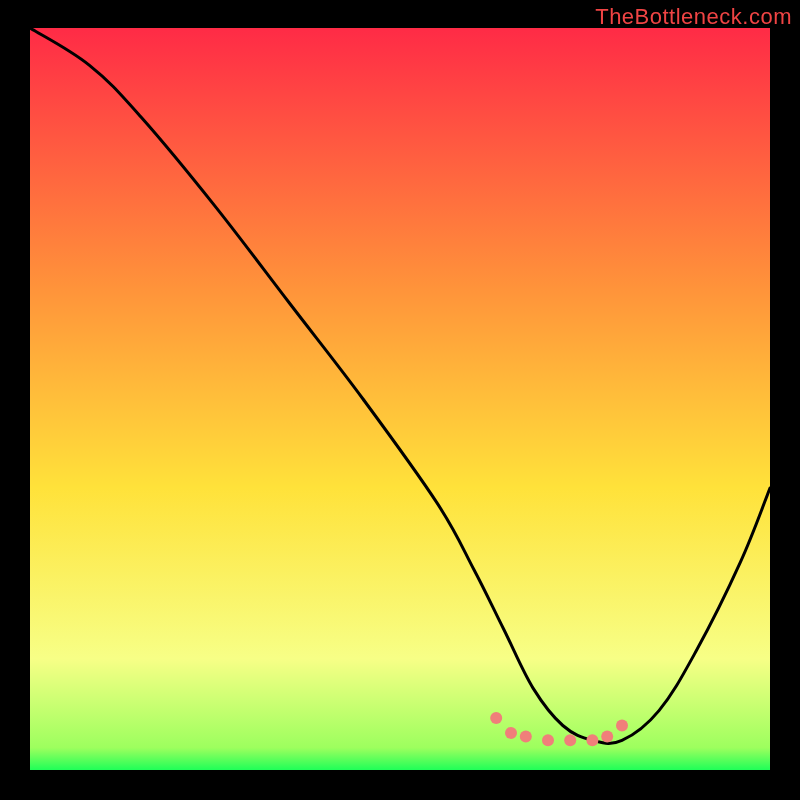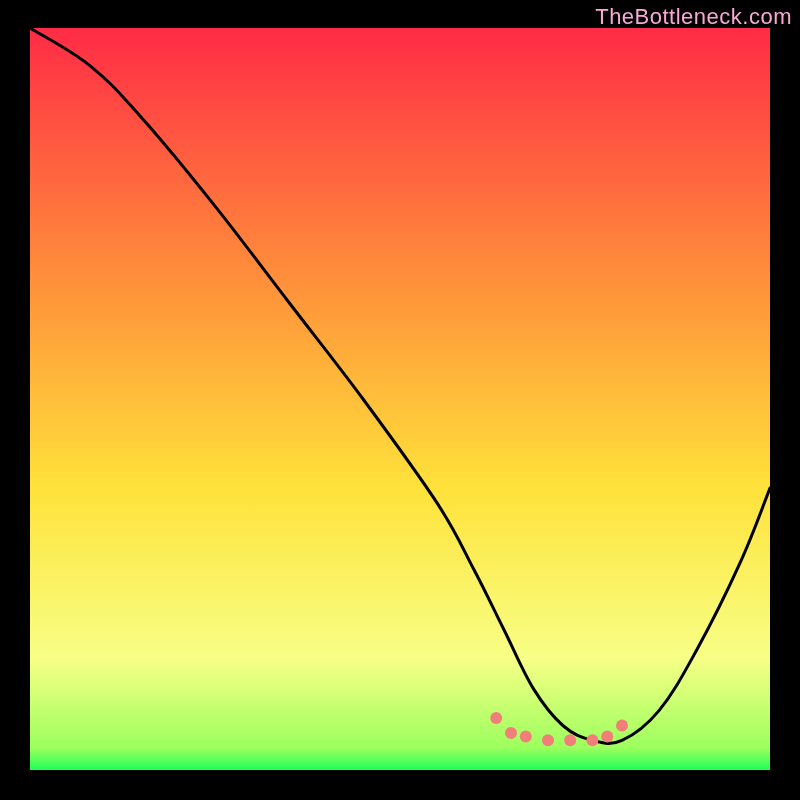--- a/index.html
+++ b/index.html
@@ -14,21 +14,21 @@
   .frame {
     width: 800px;
     height: 800px;
     background: #000;
     position: relative;
   }
   .watermark {
     position: absolute;
     top: 4px;
     right: 8px;
-    color: #f9a8d4;
+    color: #ef4444;
     font-size: 22px;
     font-weight: 500;
     letter-spacing: 0.5px;
     z-index: 5;
     text-align: right;
   }
   .plot-wrap {
     position: absolute;
     left: 30px;
     top: 28px;

